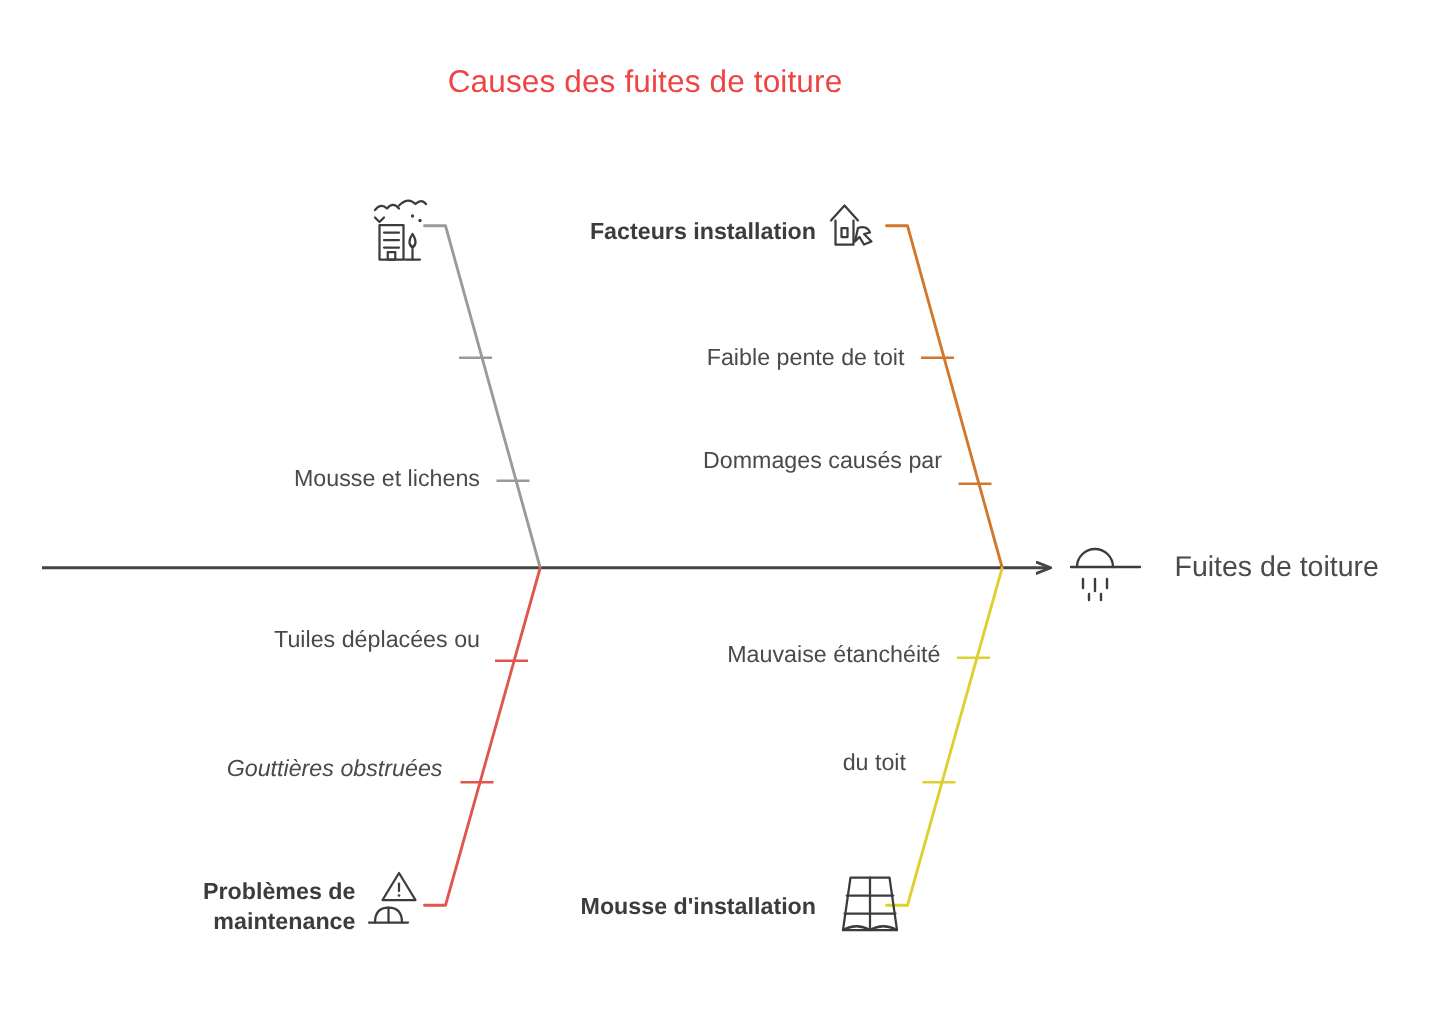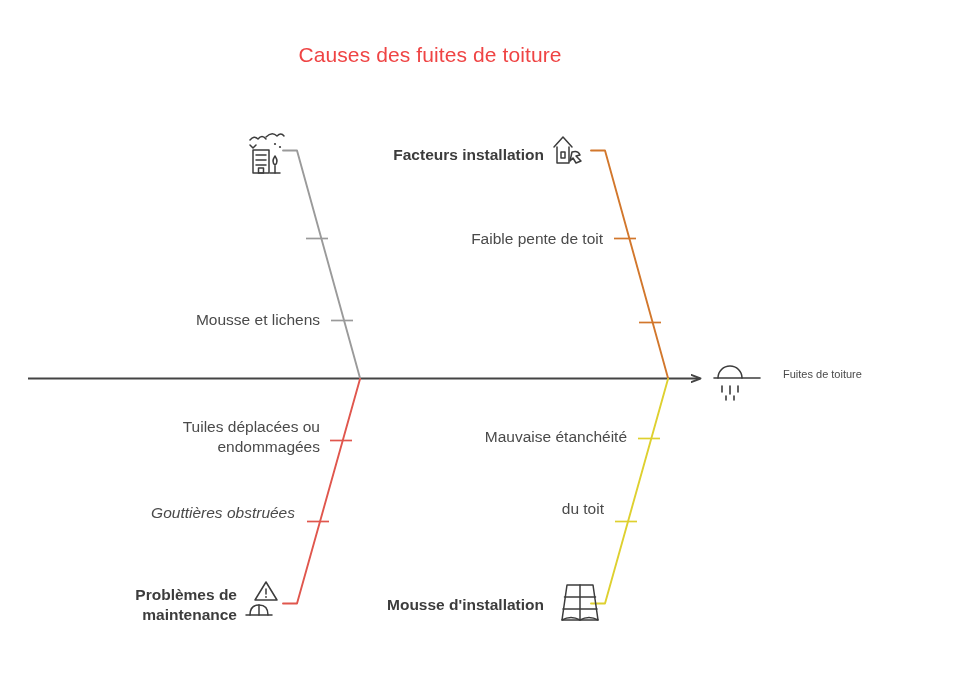--- a/index.html
+++ b/index.html
@@ -61,21 +61,21 @@
     position: absolute;
     font-size: 15.5px;
     font-weight: 400;
     color: #4a4a4a;
     line-height: 1.3;
   }
   .cause-label.right-align { text-align: right; }
 
   .effect-label {
     position: absolute;
-    font-size: 11px;
+    font-size: 19px;
     font-weight: 400;
     color: #4a4a4a;
     white-space: nowrap;
   }
 </style>
 </head>
 <body>
 
 <div id="canvas">
 
@@ -177,27 +177,27 @@
 
     <div class="cat-label right-align" style="left:330px; top:145px; width:214px;">
       <div>Facteurs installation</div>
     </div>
 
     <div class="cause-label right-align" style="left:400px; top:229px; width:203px;">
       <div>Faible pente de toit</div>
     </div>
 
     <div class="cause-label right-align" style="left:385px; top:298px; width:243px;">
+      <div>Dommages causés par</div>
     </div>
 
     <div class="effect-label" style="left:783px; top:368px;">Fuites de toiture</div>
 
     <div class="cause-label right-align" style="left:110px; top:417px; width:210px;">
       <div>Tuiles déplacées ou</div>
-      <div>endommagées</div>
     </div>
 
     <div class="cause-label right-align" style="left:80px; top:503px; width:215px;font-style:italic;">
       <div>Gouttières obstruées</div>
     </div>
 
     <div class="cat-label right-align" style="left:40px; top:585px; width:197px;">
       <div>Problèmes de</div>
       <div>maintenance</div>
     </div>

